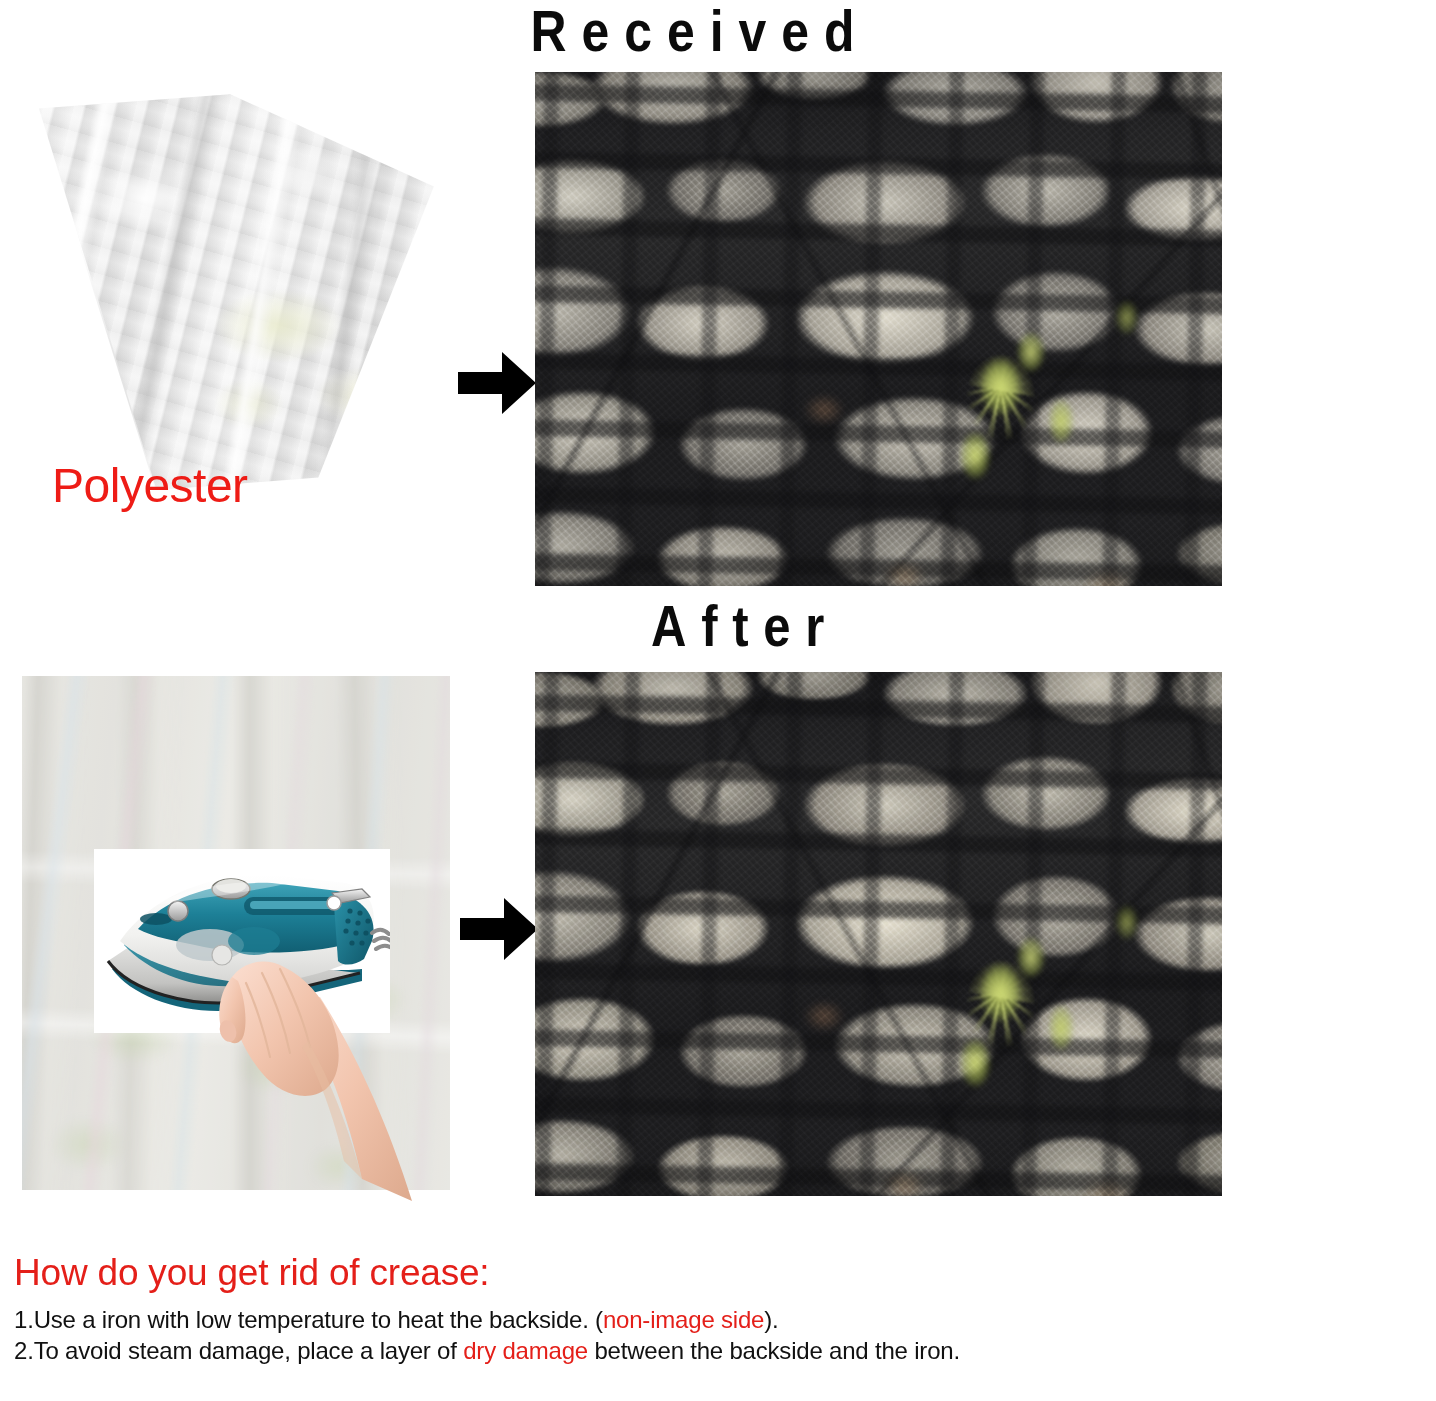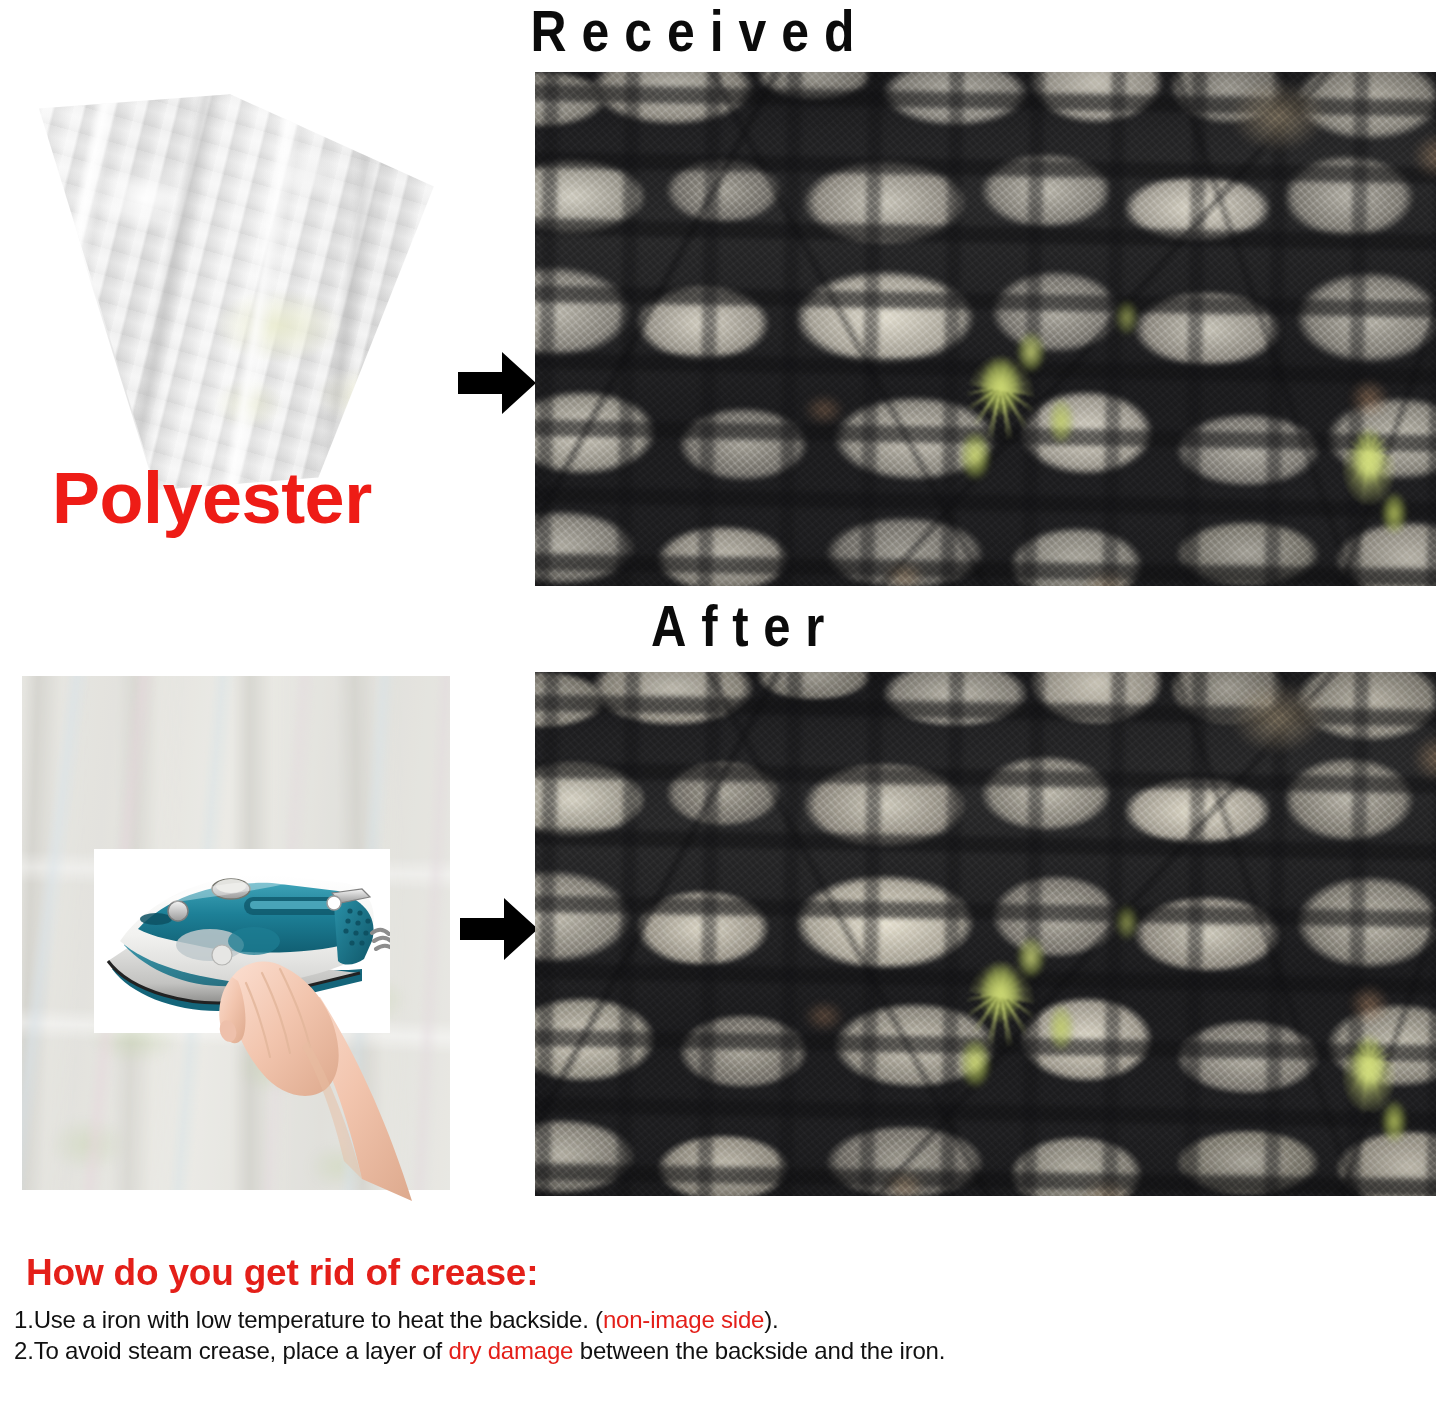--- a/index.html
+++ b/index.html
@@ -8,21 +8,21 @@
     padding: 0;
     background: #ffffff;
   }
   body {
     font-family: "Liberation Sans", sans-serif;
     -webkit-font-smoothing: antialiased;
   }
 
   #page {
     position: relative;
-    width: 1436px;
+    width: 1222px;
     height: 1401px;
     background: #ffffff;
     overflow: hidden;
   }
 
   
   .section-heading {
     position: absolute;
     font-family: "Liberation Sans", sans-serif;
     font-weight: bold;
@@ -45,22 +45,22 @@
     top: 598px;
     width: 400px;
     font-size: 57px;
   }
 
   
   #polyester-label {
     position: absolute;
     left: 52px;
     top: 462px;
-    font-size: 72px;
-    font-weight: bold;
+    font-size: 48px;
+    font-weight: normal;
     color: #ee1c16;
     letter-spacing: -0.5px;
     line-height: 1;
     white-space: nowrap;
   }
 
   
   #fabric-swatch {
     position: absolute;
     left: 18px;
@@ -346,24 +346,24 @@
 
   
   #instructions {
     position: absolute;
     left: 14px;
     top: 1252px;
     width: 1410px;
   }
   #instructions-title {
     font-size: 37px;
-    font-weight: bold;
+    font-weight: normal;
     color: #e41f19;
     line-height: 1.14;
-    margin: 0 0 10px 12px;
+    margin: 0 0 10px 0;
     letter-spacing: -0.2px;
   }
   .instruction-line {
     font-size: 24px;
     color: #111111;
     line-height: 1.30;
     letter-spacing: -0.2px;
     white-space: nowrap;
   }
   .hl-red { color: #e41f19; }
@@ -544,17 +544,17 @@
     <div class="rock-layer rock-grain"></div>
     <div class="rock-layer rock-foliage"></div>
     <div class="rock-layer rock-foliage-speck"></div>
     <div class="rock-layer rock-vignette"></div>
   </div>
 
   <div id="instructions">
     <div id="instructions-title">How do you get rid of crease:</div>
     <div id="instruction-steps">
         <div class="instruction-line"><span>1.</span><span>Use a iron with low temperature to heat the backside. (</span><span class="hl-red">non-image side</span><span>).</span></div>
-        <div class="instruction-line"><span>2.</span><span>To avoid steam crease, place a layer of </span><span class="hl-red">dry damage</span><span> between the backside and the iron.</span></div>
+        <div class="instruction-line"><span>2.</span><span>To avoid steam damage, place a layer of </span><span class="hl-red">dry damage</span><span> between the backside and the iron.</span></div>
       </div>
   </div>
 
 </div>
 
 </body></html>

